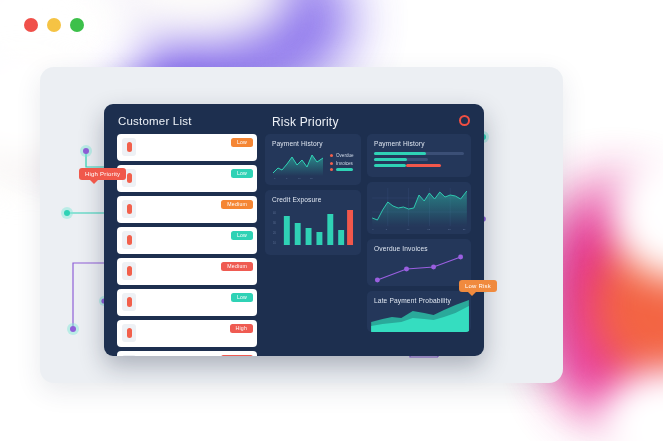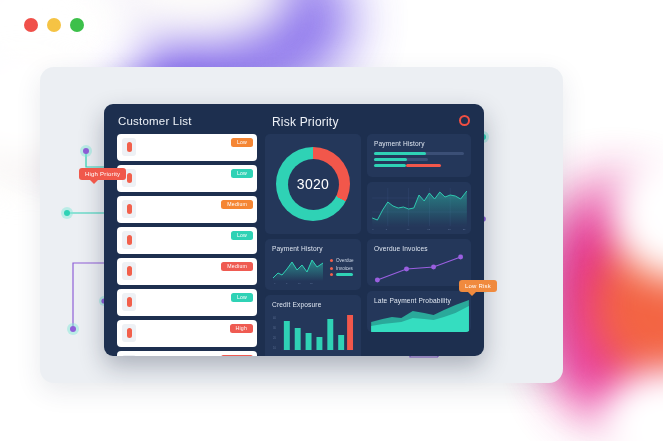--- a/index.html
+++ b/index.html
@@ -227,27 +227,20 @@
         <span class="cust-av"></span>
         <span class="cust-lines">
           <span class="ln" style="width:56%"></span><span class="ln l2" style="width:78%"></span>
         </span>
         <span class="badge b-red">Medium</span>
       </div>
     </div>
 
     <div class="mid-col">
 
-      <div class="panel">
-        <div class="donut-wrap">
-          <div class="donut">
-            <div class="donut-hole">3020</div>
-          </div>
-        </div>
-      </div>
 
       <div class="panel">
         <div class="panel-t">Payment History</div>
         <div class="ph-chart">
           <svg class="spark" viewBox="0 0 52 28">
             <defs>
                 <linearGradient id="g1" x1="0" y1="0" x2="0" y2="1">
               <stop offset="0" stop-color="#2fd2b5" stop-opacity=".55"></stop>
                   <stop offset="1" stop-color="#2fd2b5" stop-opacity="0"></stop>
             </linearGradient>

